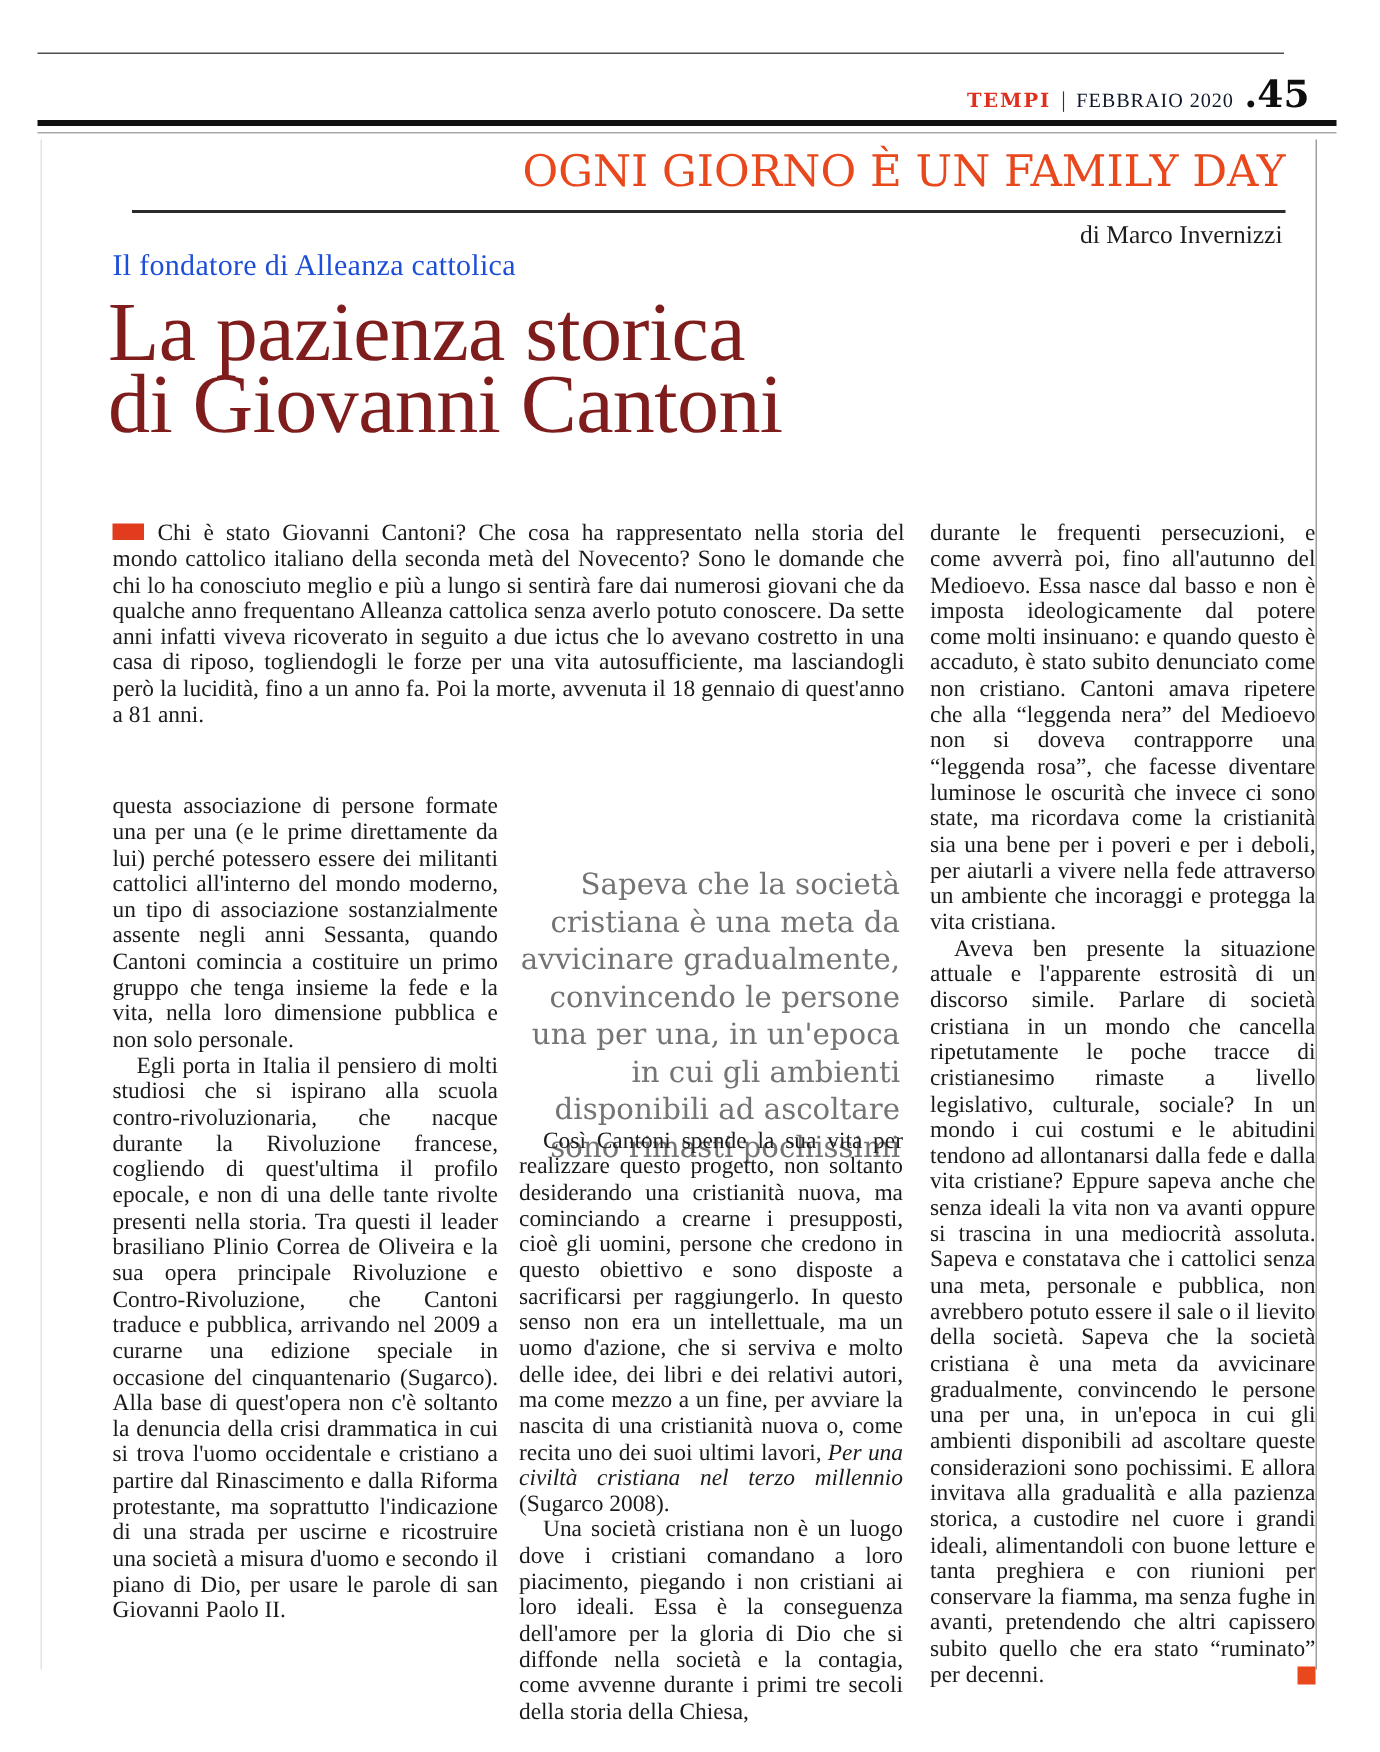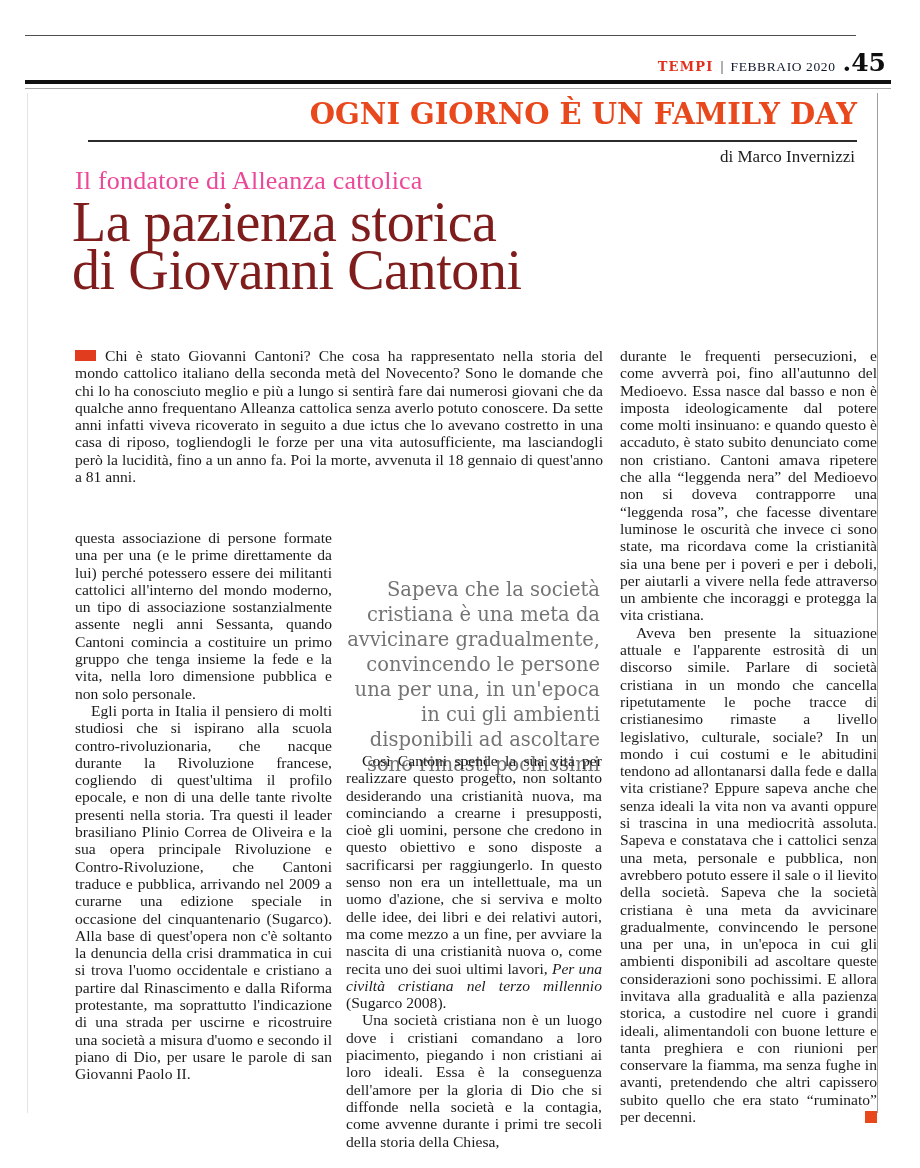--- a/index.html
+++ b/index.html
@@ -6,46 +6,46 @@
   .page {
     position:relative; width:920px; height:1168px; margin:0 auto;
     background:#ffffff; overflow:hidden;
     font-family:"Liberation Serif", serif;
   }
   .hrule { position:absolute; }
   .vrule { position:absolute; width:1px; }
 
   
   .masthead {
-    position:absolute; top:48px; right:34px;
+    position:absolute; top:48px; right:47px;
     display:flex; align-items:baseline; gap:7px;
   }
   .mag-name {
     font-family:"DejaVu Serif", serif; font-weight:700;
     font-size:13px; letter-spacing:1.2px; color:#e0301d;
   }
   .mag-sep { font-size:15px; color:#333; font-weight:200; }
   .mag-issue { font-size:13.5px; letter-spacing:0.6px; color:#0f172a; }
   .mag-page {
     font-family:"DejaVu Serif", serif; font-weight:700;
     font-size:25px; color:#0e0e0e;
   }
 
   .article-title {
     position:absolute; top:97px; right:63px;
-    font-family:"DejaVu Serif", serif; font-weight:700;
+    font-family:"DejaVu Serif", serif; font-weight:400;
     font-size:29px; color:#e8481c; white-space:nowrap;
   }
   .byline {
     position:absolute; top:147px; right:65px;
     font-size:17px; color:#1c1c1c;
   }
   .kicker {
     position:absolute; left:75px; top:166px;
-    font-size:26px; color:#ec4899; letter-spacing:0.2px;
+    font-size:20px; color:#1d4ed8; letter-spacing:0.2px;
   }
   .headline {
     position:absolute; left:72px; top:198px;
     font-size:56px; line-height:48px; font-weight:400;
     color:#7f1d1d; letter-spacing:-0.4px;
   }
 
   
   .body-text { position:absolute; font-size:15.6px; line-height:17.3px; color:#1b1b1b; text-align:justify; }
   .body-text p { margin:0; }

